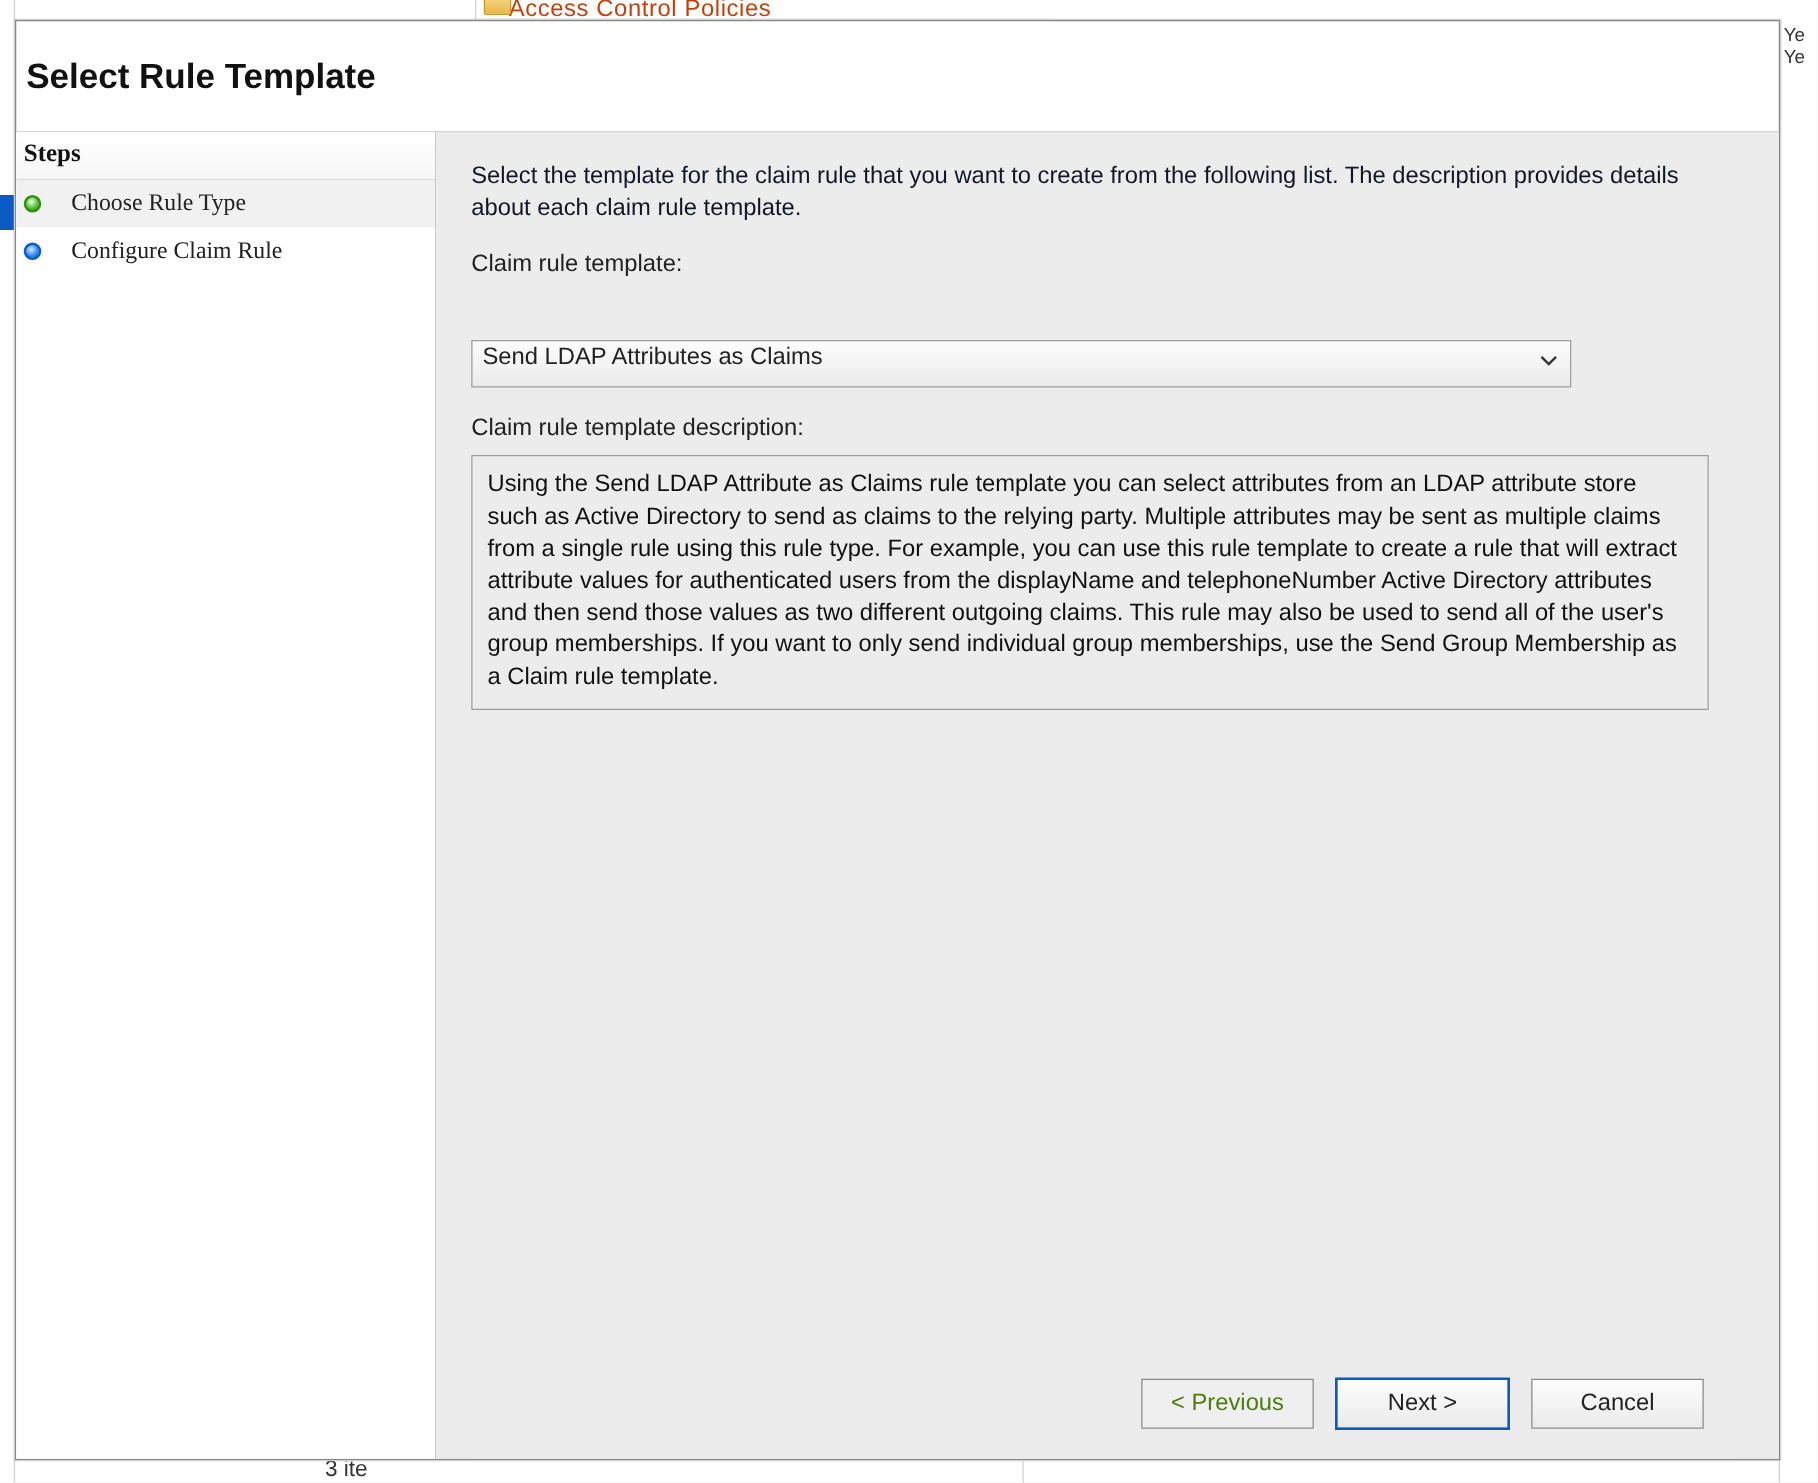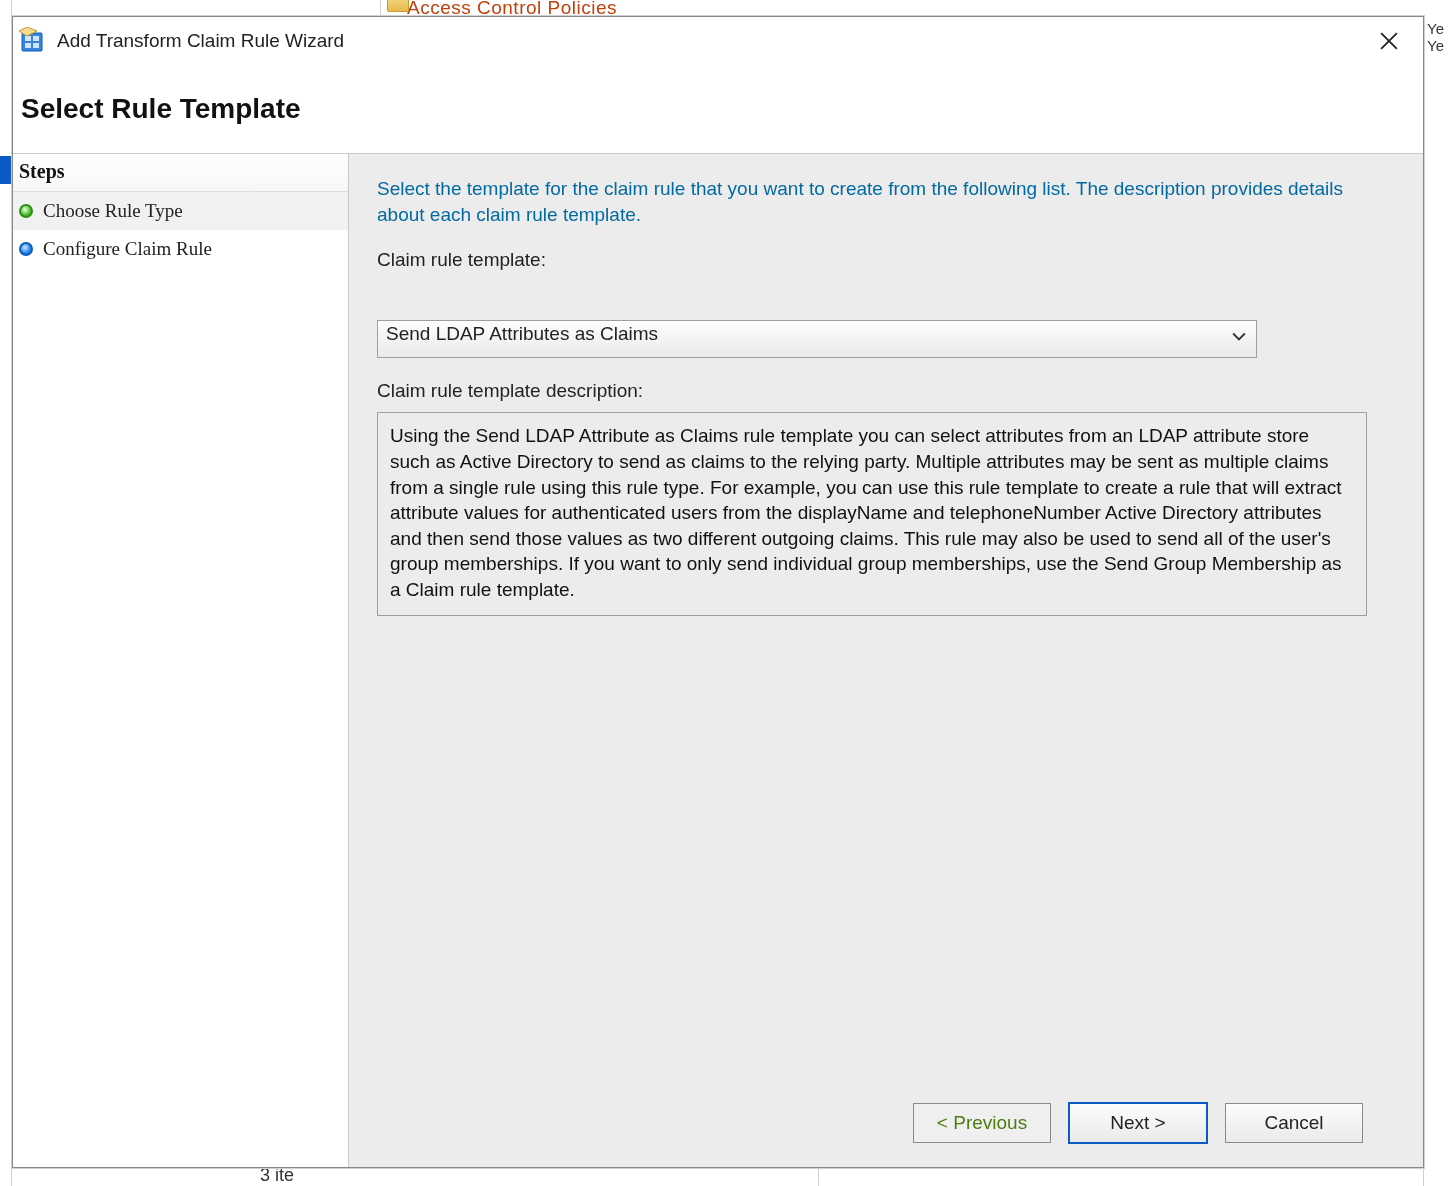--- a/index.html
+++ b/index.html
@@ -156,21 +156,21 @@
   .steps-header {
     font-size: 20px;
     font-weight: 600;
     padding: 6px 8px 8px 6px;
     border-bottom: 1px solid #dcdcdc;
     background: linear-gradient(#ffffff,#f7f7f7);
   }
   .step-item {
     display: flex;
     align-items: center;
-    gap: 10px;
+    gap: 24px;
     padding: 8px 8px 8px 6px;
     font-size: 19px;
     color: #222;
   }
   .step-item.active {
     background: #f1f1f1;
   }
   .bullet {
     width: 14px; height: 14px;
     border-radius: 50%;
@@ -189,21 +189,21 @@
   .content {
     flex: 1 1 auto;
     background: #ececec;
     display: flex;
     flex-direction: column;
     padding: 22px 34px 0 28px;
     min-height: 0;
   }
   .instr {
     font-size: 19px;
-    color: #0369a1;
+    color: #0f172a;
     line-height: 1.35;
   }
   .label {
     font-size: 19px;
     color: #222;
     margin-top: 22px;
     margin-bottom: 6px;
   }
 
   .combo {
@@ -288,38 +288,20 @@
     <div>Ye</div>
     <div>Ye</div>
   </div>
   <div class="bg-bottom">3 ite</div>
   <div class="bg-vline1"></div>
   <div class="bg-vline2"></div>
 </div>
 
 <div class="dialog">
 
-  <div class="titlebar">
-    <span class="title-icon">
-      <svg viewBox="0 0 28 28" width="28" height="28">
-        <rect x="3" y="6" width="20" height="18" rx="1" fill="#3a84d6" stroke="#0a5bc4"></rect>
-        <rect x="6" y="9" width="6" height="5" fill="#cfe5ff"></rect>
-        <rect x="14" y="9" width="6" height="5" fill="#cfe5ff"></rect>
-        <rect x="6" y="16" width="6" height="5" fill="#cfe5ff"></rect>
-        <rect x="14" y="16" width="6" height="5" fill="#cfe5ff"></rect>
-        <path d="M0 4 L8 0 L18 4 L8 9 Z" fill="#f6dc8c" stroke="#c49a2e"></path>
-      </svg>
-    </span>
-    <span class="title-text">Add Transform Claim Rule Wizard</span>
-    <span class="title-close">
-      <svg viewBox="0 0 16 16" width="18" height="18">
-        <path d="M1 1 L15 15 M15 1 L1 15" stroke="currentColor" stroke-width="1.6" fill="none"></path>
-      </svg>
-    </span>
-  </div>
 
   <div class="header-row">
     <div class="header-title">Select Rule Template</div>
   </div>
 
   <div class="body">
 
     <div class="sidebar">
       <div class="steps-header">Steps</div>
 

